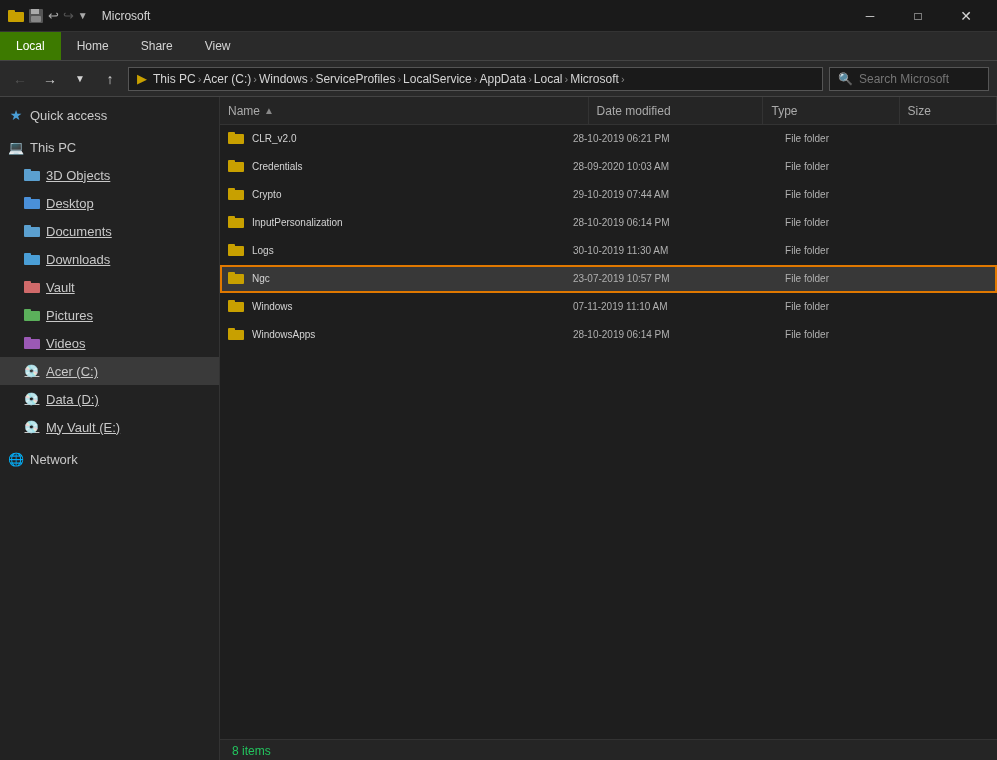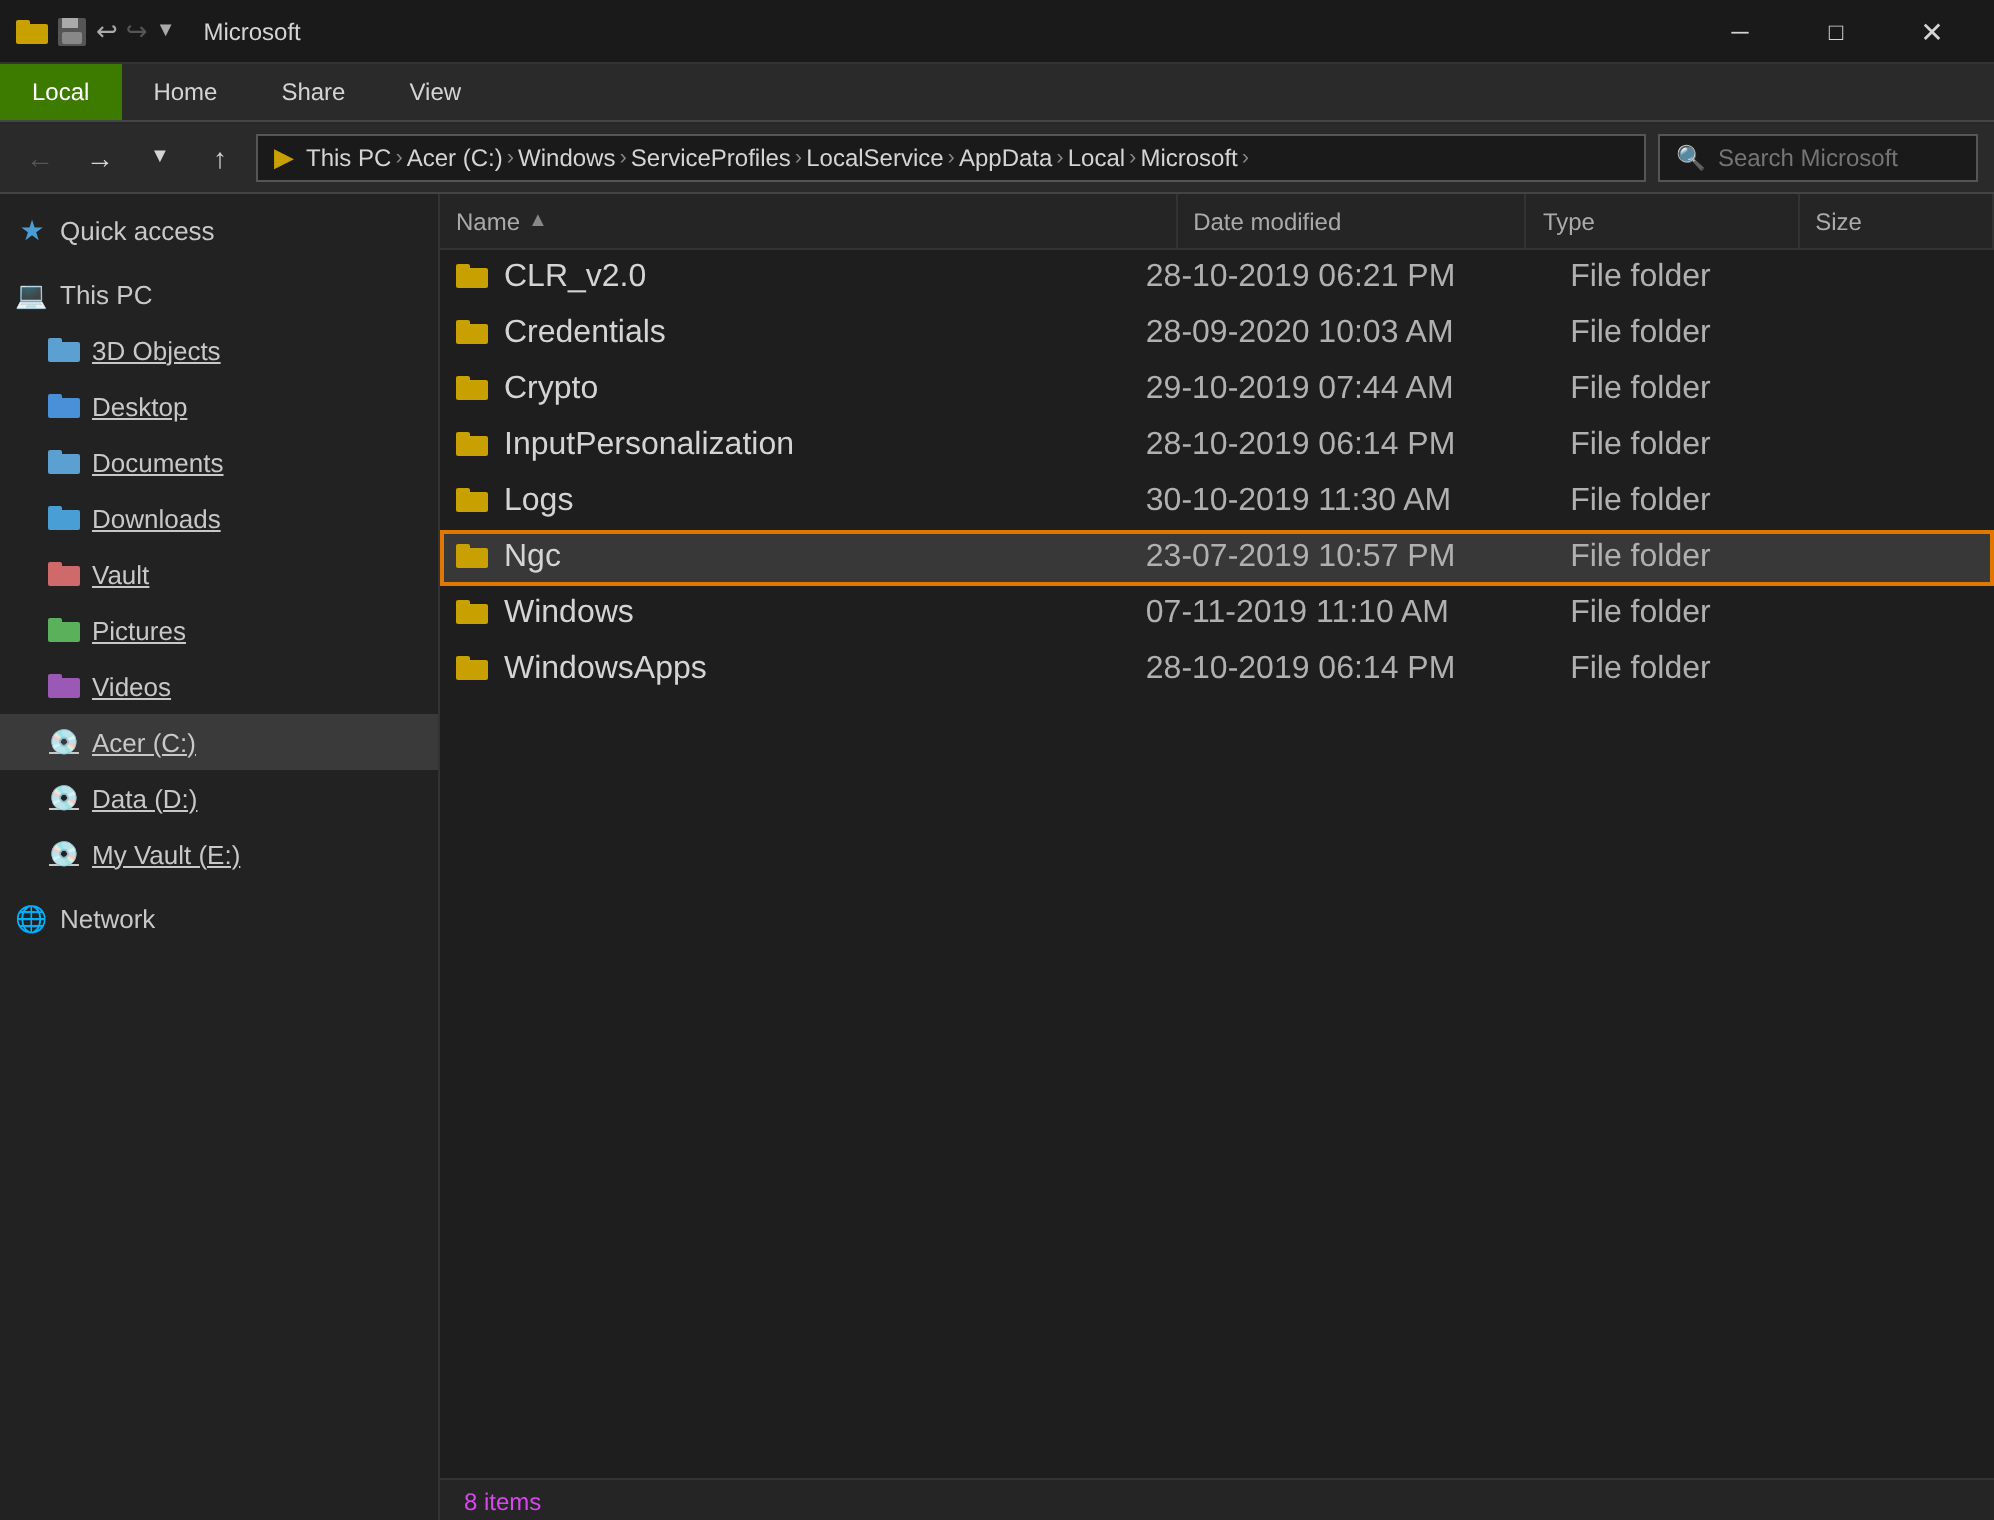--- a/index.html
+++ b/index.html
@@ -230,21 +230,21 @@
       cursor: pointer;
       border-bottom: 1px solid transparent;
     }
     .file-row.selected {
       background: #383838;
       outline: 2px solid #e07800;
       outline-offset: -2px;
     }
     .file-cell {
       padding: 0 8px;
-      font-size: 16px;
+      font-size: 10px;
       color: #d4d4d4;
       height: 100%;
       display: flex;
       align-items: center;
       overflow: hidden;
       white-space: nowrap;
     }
     .file-cell-name {
       width: 380px;
       gap: 8px;
@@ -261,21 +261,21 @@
 
     
     .status-bar {
       height: 22px;
       background: #252525;
       border-top: 1px solid #333;
       display: flex;
       align-items: center;
       padding: 0 12px;
       font-size: 12px;
-      color: #d946ef;
+      color: #22c55e;
     }
 
     
     ::-webkit-scrollbar { width: 8px; height: 8px; }
     ::-webkit-scrollbar-track { background: #1a1a1a; }
     ::-webkit-scrollbar-thumb { background: #444; border-radius: 2px; }
   </style>
 </head>
 <body>
 

